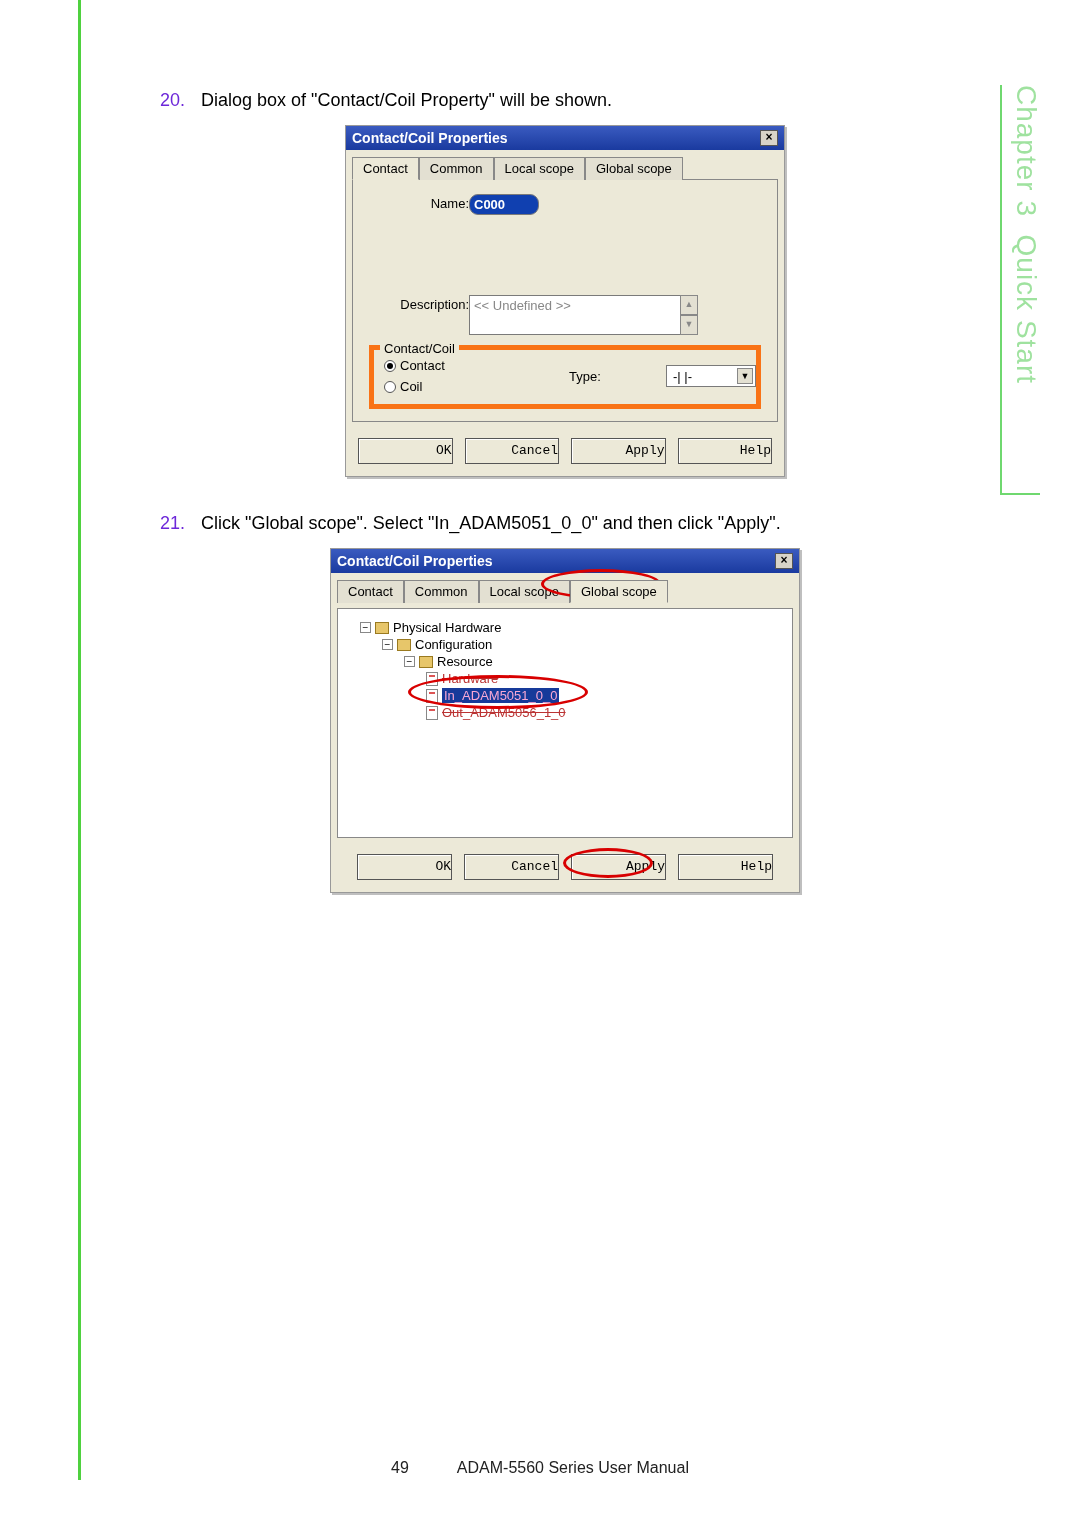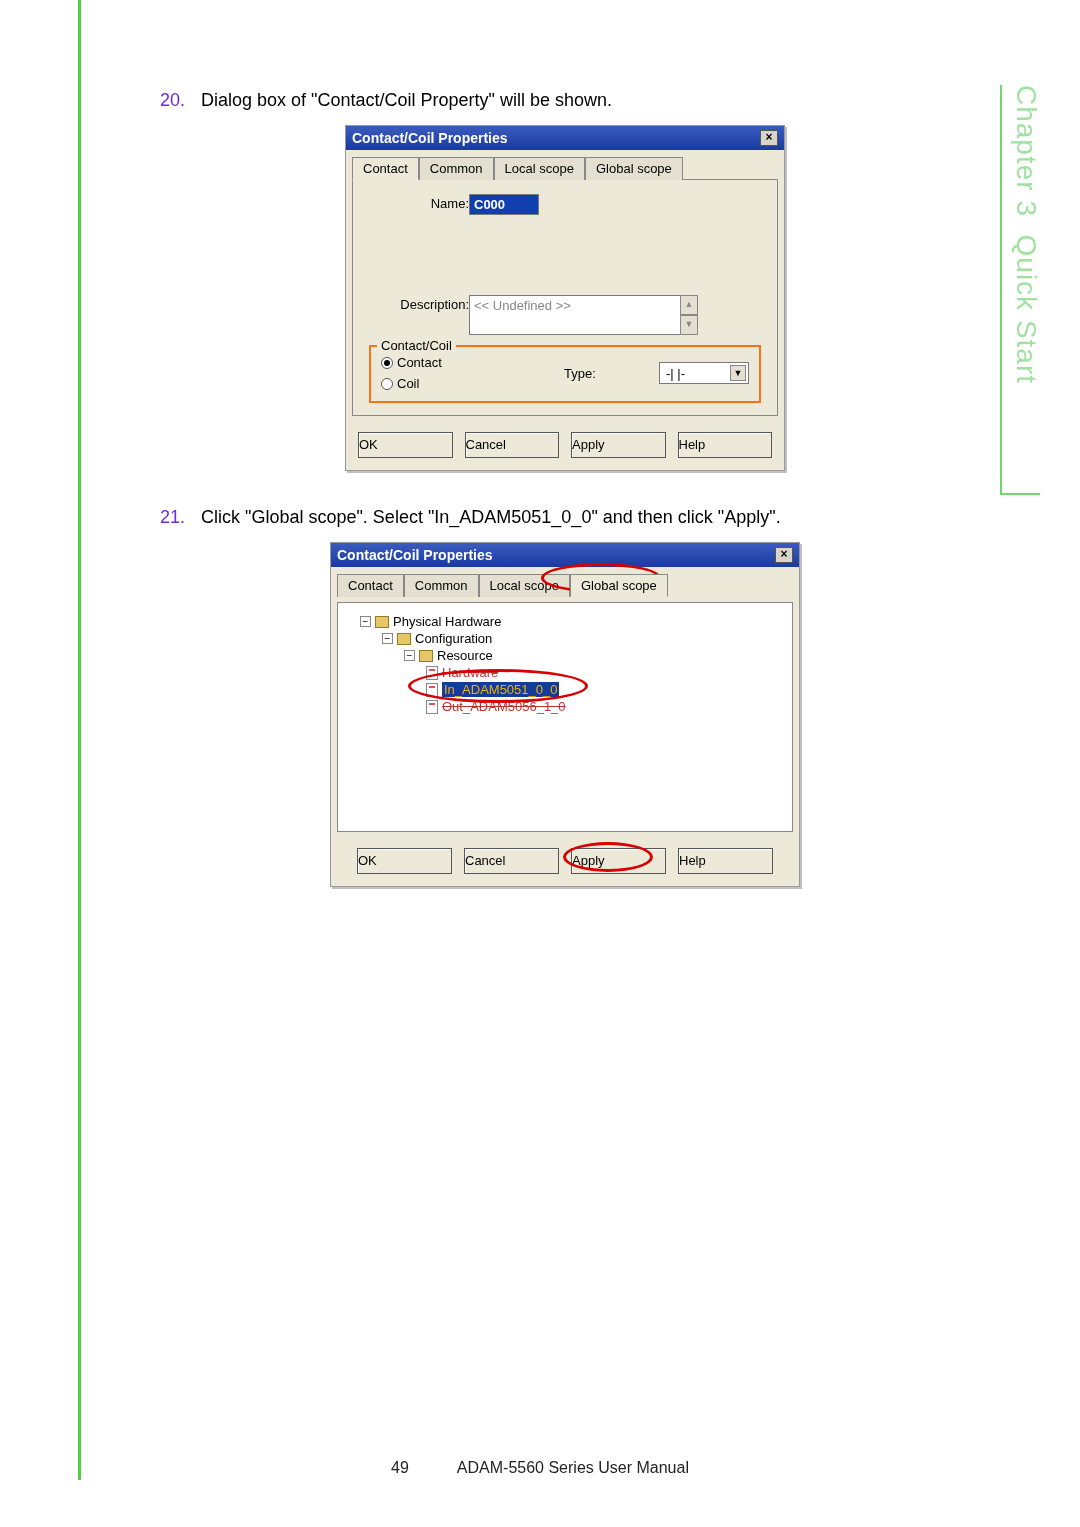--- a/index.html
+++ b/index.html
@@ -114,68 +114,70 @@
     border: 1px solid #7a7a7a;
     background: #fff;
     padding: 2px 4px;
     font-size: 13px;
   }
   .name-input {
     width: 70px;
     background: #1040b0;
     color: #fff;
     font-weight: bold;
+    border-radius: 9px;
   }
   .radio-row { display: flex; gap: 50px; align-items: center; }
   .radio { display: flex; align-items: center; gap: 4px; }
   .radio .dot {
     width: 12px; height: 12px; border: 1px solid #555; border-radius: 50%;
     display: inline-flex; align-items: center; justify-content: center;
     background: #fff;
   }
   .radio .dot .fill { width: 6px; height: 6px; background: #000; border-radius: 50%; }
   .desc-box {
     width: 229px; height: 40px; border: 1px solid #7a7a7a; background: #fff;
     padding: 2px 4px; color: #888; position: relative;
   }
   .scroll-btns { position: absolute; right: -1px; top: -1px; height: calc(100% + 2px); width: 18px; display:flex; flex-direction:column; }
   .scroll-btns div { flex:1; background:#e3e0d2; border:1px solid #888; font-size:9px; text-align:center; line-height:17px; color:#888;}
   .group {
-    border: 2px solid #f97316;
-    padding: 8px 10px 10px 10px;
+    border: 5px solid #f97316;
+    padding: 8px 0 10px 10px;
     margin-top: 6px;
     position: relative;
   }
   .group-title {
     position: absolute; top: -9px; left: 6px; background: #ece9d8; padding: 0 4px; font-size: 13px;
   }
   .inner-row { display: flex; align-items: center; }
   .inner-radios { width: 120px; display:flex; flex-direction:column; gap:6px; }
   .type-sel {
     width: 90px; height: 22px; border:1px solid #7a7a7a; background:#fff;
     display:flex; align-items:center; justify-content:space-between; padding:0 2px 0 6px;
   }
   .type-sel .arrow { width:16px; height:16px; background:#e3e0d2; border:1px solid #888; text-align:center; font-size:9px; line-height:14px;}
   .btnbar { display:flex; gap:12px; padding: 10px 12px 12px 12px; justify-content: center;}
   .btn {
     width: 95px; height: 26px; border: 1px solid #555; background: #ece9d8;
-    text-align:left; line-height:24px; font-size:13px;
+    text-align:right; line-height:24px; font-size:13px;
     box-shadow: 1px 1px 0 #fff inset;
+    font-family: Liberation Mono, monospace;
   }
   
   .tree { padding: 4px 10px 4px 20px; font-size: 13px; }
   .tree-row { display:flex; align-items:center; gap:4px; padding:1px 0; }
   .expander { width:11px; height:11px; border:1px solid #888; text-align:center; font-size:10px; line-height:9px; background:#fff;}
   .folder { width:14px; height:12px; background:#e7c66a; border:1px solid #9a7a20; }
   .doc { width:12px; height:14px; background:#fff; border:1px solid #888; position:relative;}
   .doc::before { content:""; position:absolute; left:2px; top:2px; right:2px; height:2px; background:#d55;}
   .indent1 { margin-left: 22px; }
   .indent2 { margin-left: 44px; }
   .indent3 { margin-left: 66px; }
-  .hl-blue { background:#163a9a; color:#eab308; padding:0 2px; }
+  .hl-blue { background:#163a9a; color:#f9a8d4; padding:0 2px; }
   .strike { color:#b33; text-decoration: line-through; }
   .red-oval {
     position: absolute;
     border: 3px solid #d80000;
     border-radius: 50%;
   }
   .footer {
     position: absolute;
     bottom: 50px;
     left: 0; right: 0;

